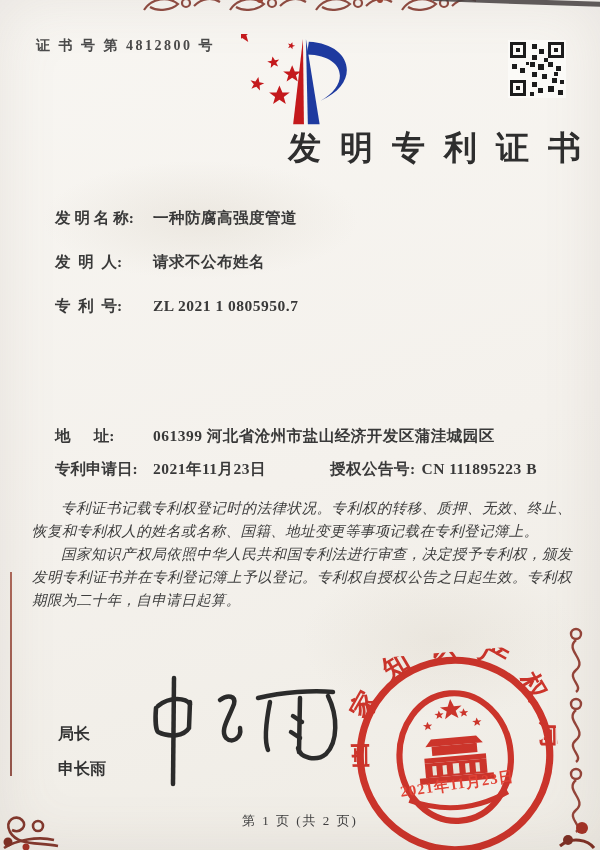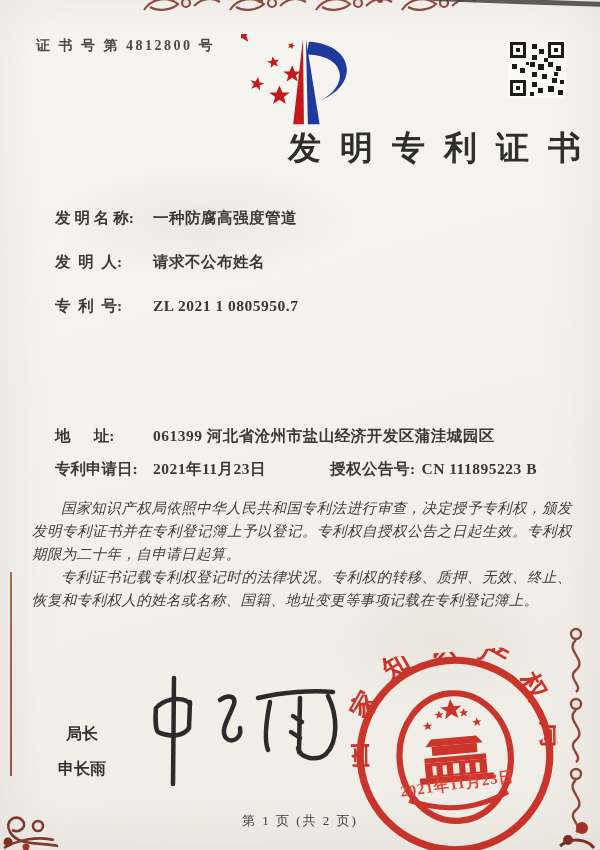--- a/index.html
+++ b/index.html
@@ -29,21 +29,21 @@
   .flabel{display:inline-block;width:92px;white-space:pre;}
   .fvalue{margin-left:2px;letter-spacing:.5px;}
   .grant-pair2{margin-left:60px;text-align:right;}
 
   .body-text{position:absolute;left:32px;top:497px;width:540px;
     font-size:14.5px;line-height:23px;text-align:justify;
     font-style:italic;color:#3d3d3d;font-weight:500;letter-spacing:.4px;}
   .body-text p{margin:0;text-indent:2em;}
 
   .officer{position:absolute;left:58px;top:716px;font-size:16px;font-weight:bold;color:#333;line-height:35px;}
-  .officer div{white-space:nowrap;text-align:center;}
+  .officer div{white-space:nowrap;}
 
   .signature{position:absolute;left:128px;top:672px;width:232px;height:122px;}
 
   .seal{position:absolute;left:352px;top:652px;width:206px;height:206px;transform:rotate(-5deg);opacity:.93;mix-blend-mode:multiply;}
 
   .orn-top{position:absolute;left:140px;top:-6px;width:336px;height:24px;}
   .orn-right{position:absolute;left:552px;top:626px;width:46px;height:224px;}
   .orn-bl{position:absolute;left:-4px;top:760px;width:72px;height:90px;}
   .border-left{position:absolute;left:10px;top:572px;width:2px;height:204px;background:linear-gradient(#9a4636,#7c2f24);opacity:.8;}
 
@@ -155,22 +155,22 @@
   </div>
 
   <div class="frow" style="top:459px">
     <span class="flabel">专利申请日:</span>
     <span class="fvalue">2021年11月23日</span>
     <span class="fvalue grant-pair2">授权公告号:</span>
     <span class="fvalue">CN 111895223 B</span>
   </div>
 
   <div class="body-text">
+    <p>专利证书记载专利权登记时的法律状况。专利权的转移、质押、无效、终止、恢复和专利权人的姓名或名称、国籍、地址变更等事项记载在专利登记簿上。</p>
     <p>国家知识产权局依照中华人民共和国专利法进行审查，决定授予专利权，颁发发明专利证书并在专利登记簿上予以登记。专利权自授权公告之日起生效。专利权期限为二十年，自申请日起算。</p>
-    <p>专利证书记载专利权登记时的法律状况。专利权的转移、质押、无效、终止、恢复和专利权人的姓名或名称、国籍、地址变更等事项记载在专利登记簿上。</p>
   </div>
 
   <div class="officer">
     <div>局长</div>
     <div>申长雨</div>
   </div>
 
   <svg class="signature" viewBox="0 0 232 122">
     <g stroke="#2b2b2b" stroke-width="4.5" stroke-linecap="round" fill="none">
       <path d="M30,34 C42,24 58,26 62,32"></path>

